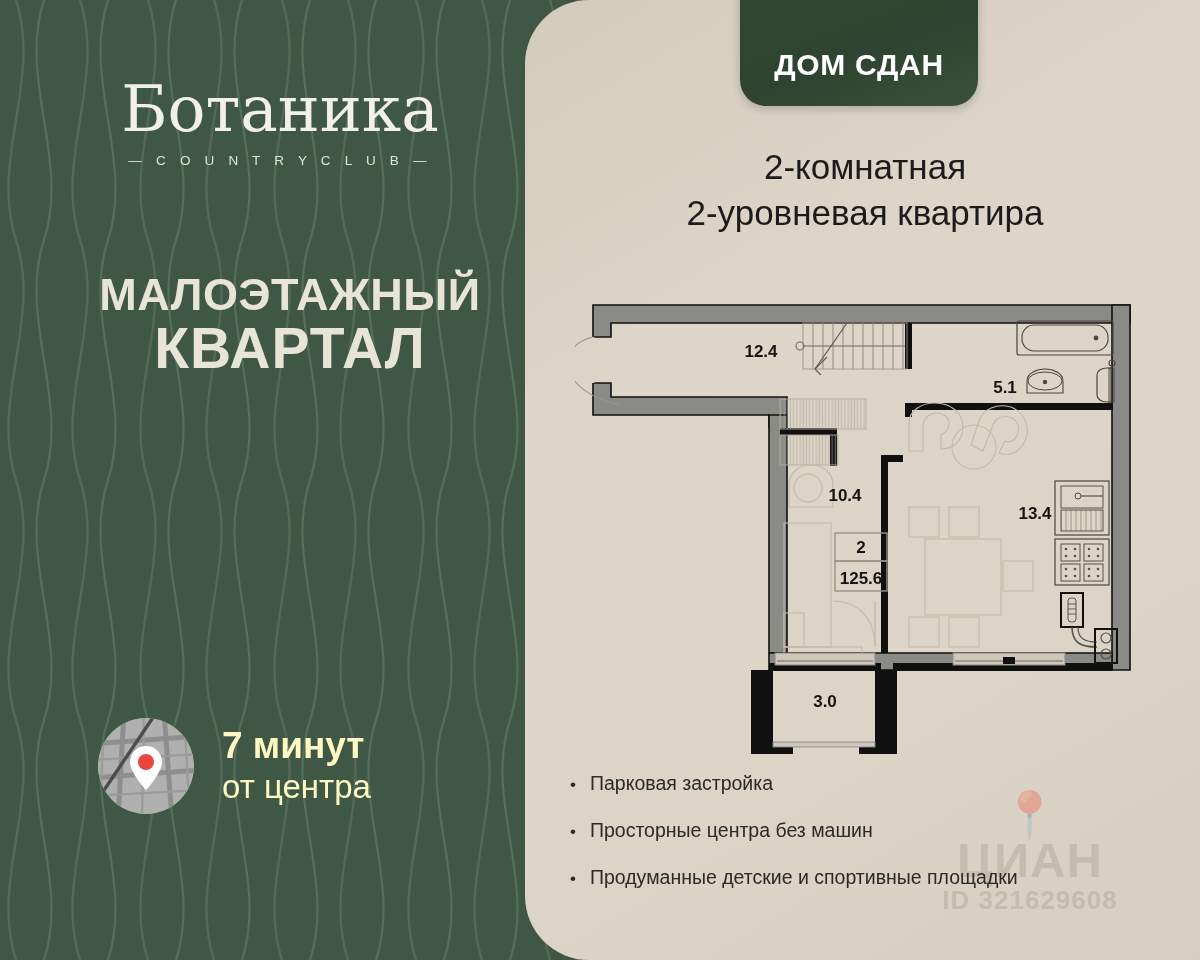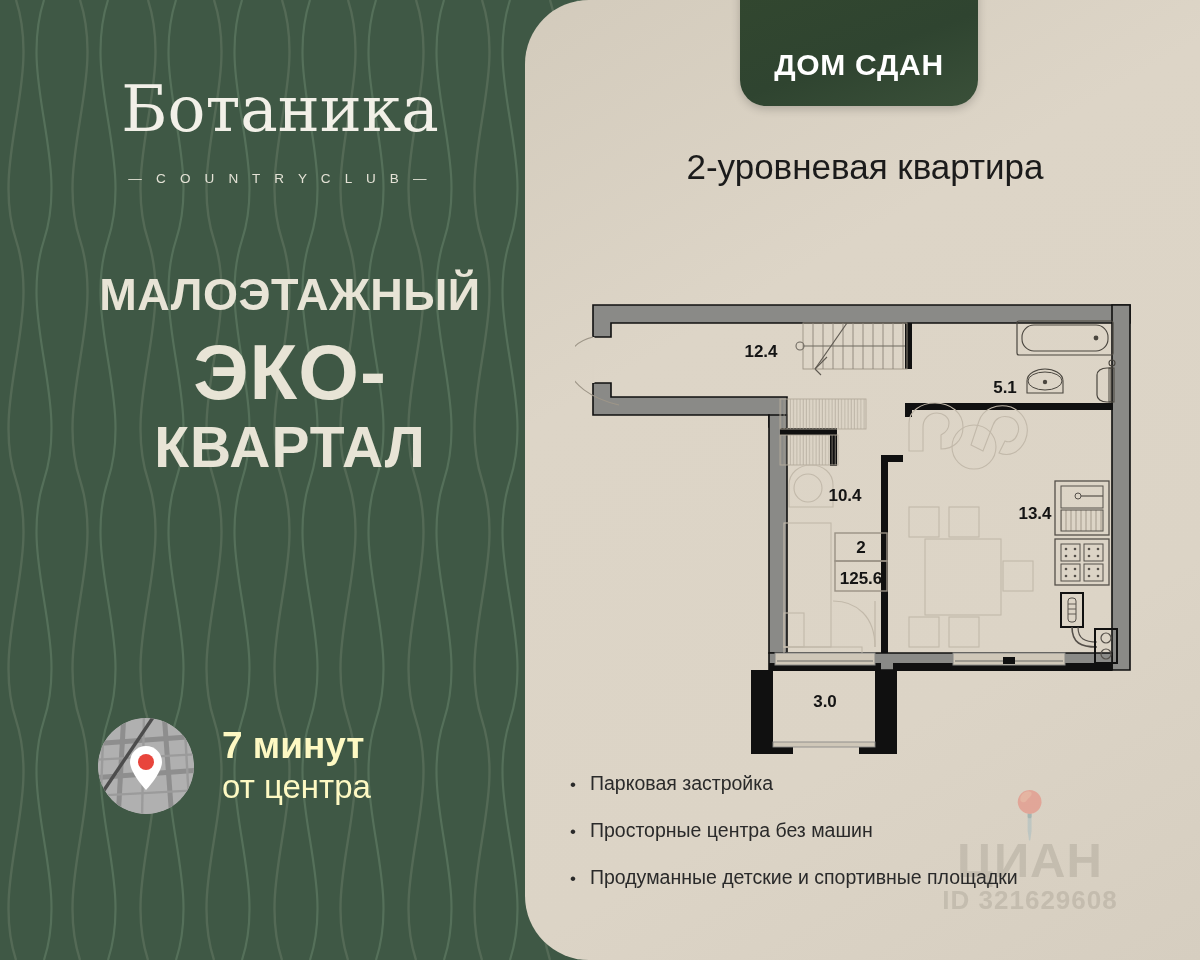--- a/index.html
+++ b/index.html
@@ -36,21 +36,21 @@
   #logo-word {
     font-family: "DejaVu Serif", serif;
     font-size: 63px;
     font-weight: 400;
     color: #f2f0e8;
     letter-spacing: 0px;
     line-height: 1.0;
     white-space: nowrap;
   }
   #logo-sub {
-    margin-top: 30px;
+    margin-top: 12px;
     font-size: 13.5px;
     letter-spacing: 5.2px;
     color: #e4e2d6;
     white-space: nowrap;
   }
 
   
   #headline {
     position: absolute; left: 40px; top: 272px;
     width: 500px; text-align: center;
@@ -177,21 +177,20 @@
       </g>
     </svg>
 
     <div id="logo-block">
       <div id="logo-word">Ботаника</div>
       <div id="logo-sub">—  C O U N T R Y   C L U B  —</div>
     </div>
 
     <div id="headline">
       <div id="hl-1">МАЛОЭТАЖНЫЙ</div>
-      <div id="hl-2">ЭКО-</div>
       <div id="hl-3">КВАРТАЛ</div>
     </div>
 
     <div id="minutes-block">
       <div id="map-icon">
         <svg viewBox="0 0 96 96" width="96" height="96">
           <circle cx="48" cy="48" r="48" fill="#b0b0b0"></circle>
           <g stroke="#8e8e8e" stroke-width="5" fill="none">
             <path d="M-6,26 L102,18"></path>
             <path d="M-6,60 L102,52"></path>
@@ -220,20 +219,21 @@
     </div>
   </div>
 
   <div id="cream-panel"></div>
 
   <div id="badge">
     <span id="badge-label">ДОМ СДАН</span>
   </div>
 
   <div id="plan-title">
+    <div class="pt-line">2-комнатная</div>
     <div class="pt-line">2-уровневая квартира</div>
   </div>
 
   <svg id="floorplan" viewBox="0 0 600 460">
     <defs>
       <pattern id="hatchV" width="4" height="8" patternUnits="userSpaceOnUse">
         <path d="M1,0 L1,8" stroke="#b3aa9b" stroke-width="0.8"></path>
       </pattern>
       <pattern id="hatchStep" width="5" height="10" patternUnits="userSpaceOnUse">
         <path d="M1,0 L1,10" stroke="#9d9486" stroke-width="0.9"></path>

